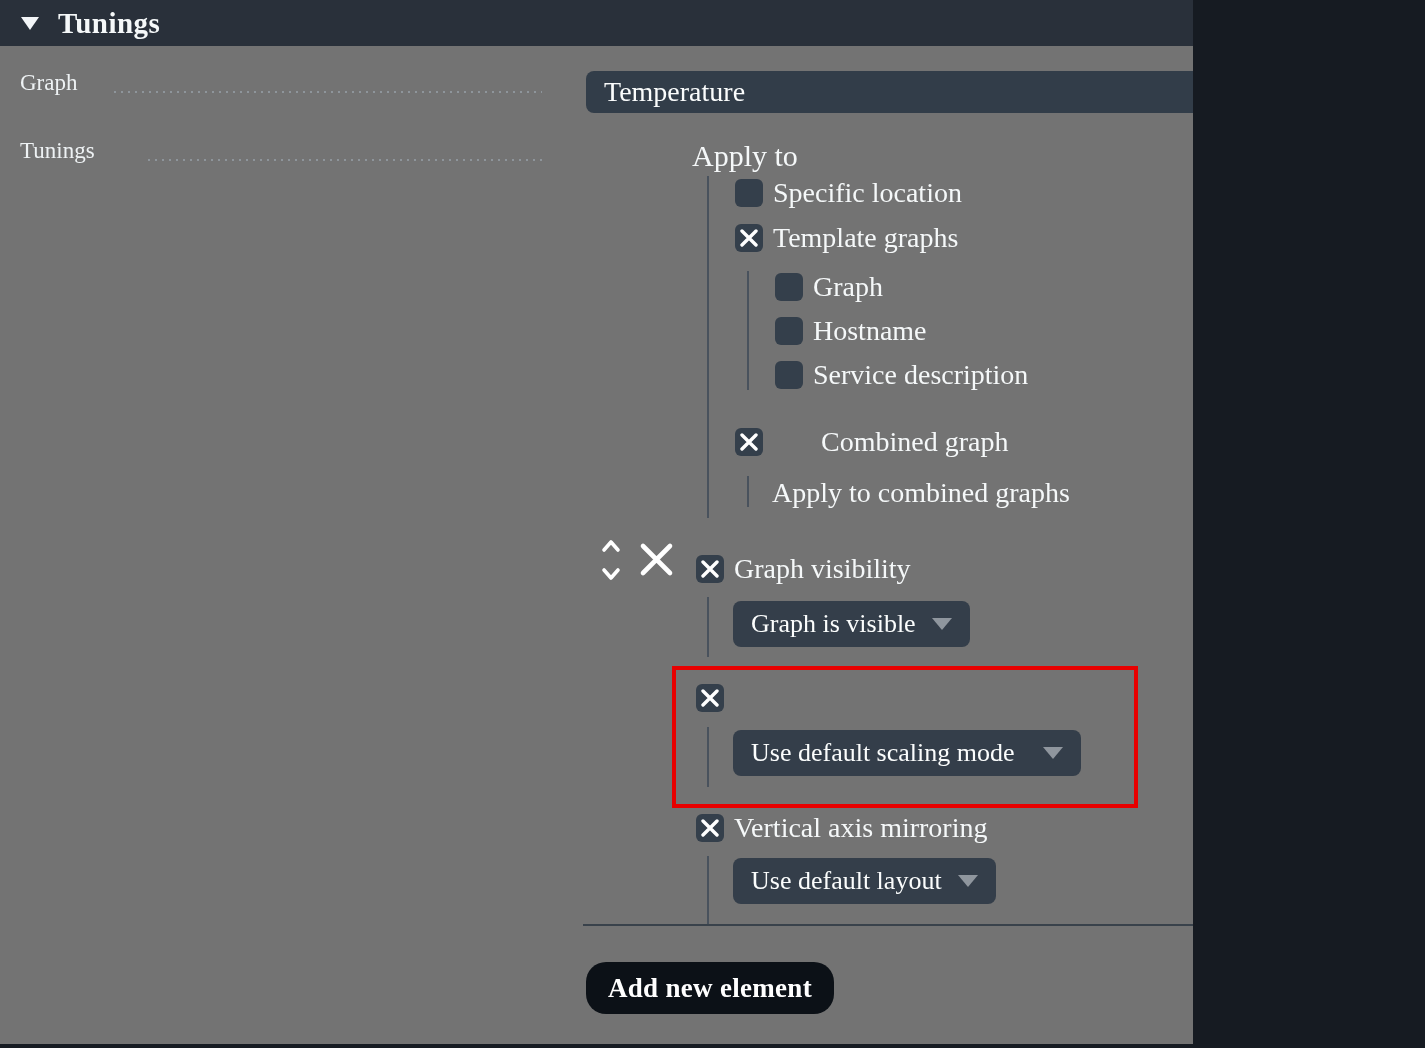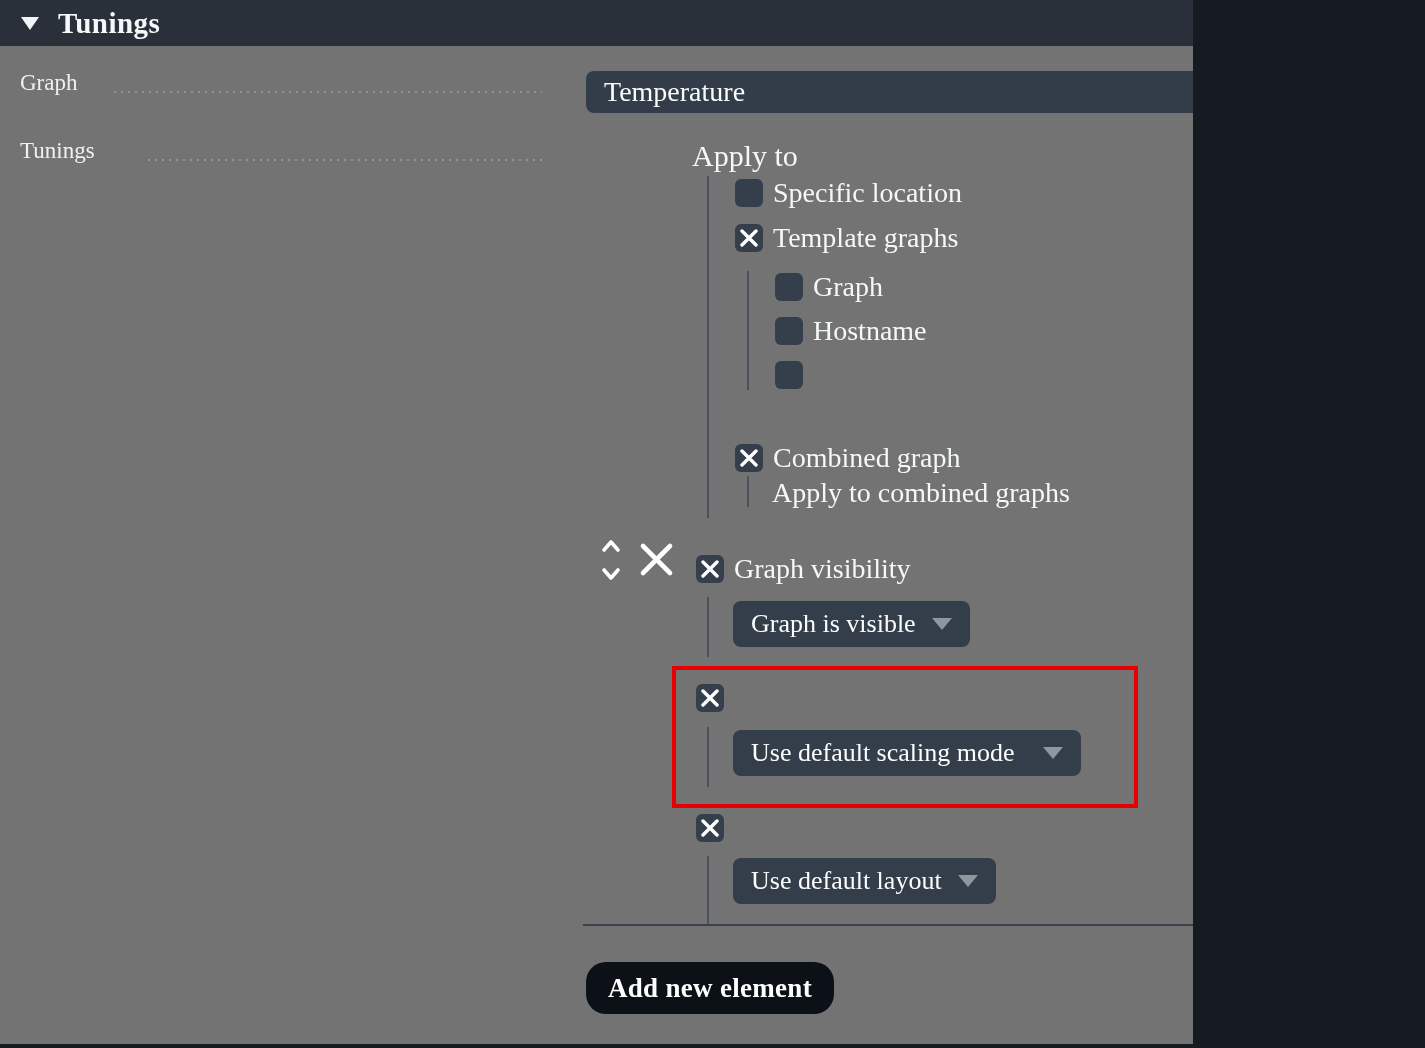--- a/index.html
+++ b/index.html
@@ -119,23 +119,24 @@
     <span class="lbl">Graph</span>
   </div>
 
   <div class="row" style="left:775px;top:317px;">
     <span class="cb"></span>
     <span class="lbl">Hostname</span>
   </div>
 
   <div class="row" style="left:775px;top:361px;">
     <span class="cb"></span>
-  </div>
-
-  <div class="row" style="left:735px;top:444px;">
+    <span class="lbl">Service description</span>
+  </div>
+
+  <div class="row" style="left:735px;top:428px;gap:48px;">
     <span class="cb">
       <svg width="18" height="18" viewBox="0 0 18 18">
           <path d="M2 2 L16 16 M16 2 L2 16" stroke="#ffffff" stroke-width="3.4" stroke-linecap="round" fill="none"></path>
         </svg>
     </span>
     <span class="lbl">Combined graph</span>
   </div>
 
   <div class="vline" style="left:747px;top:476px;height:31px;"></div>
   <div class="note-text" style="left:772px;top:477px;">Apply to combined graphs</div>
@@ -179,20 +180,21 @@
     <span class="arrow"></span>
   </div>
   <div class="highlight-box" style="left:672px;top:666px;width:458px;height:134px;"></div>
 
   <div class="row" style="left:696px;top:814px;">
     <span class="cb">
       <svg width="18" height="18" viewBox="0 0 18 18">
           <path d="M2 2 L16 16 M16 2 L2 16" stroke="#ffffff" stroke-width="3.4" stroke-linecap="round" fill="none"></path>
         </svg>
     </span>
+    <span class="lbl">Vertical axis mirroring</span>
   </div>
   <div class="vline" style="left:707px;top:856px;height:69px;"></div>
   <div class="pill" style="left:733px;top:858px;">
     <span>Use default layout</span>
     <span class="arrow"></span>
   </div>
 
   <div class="separator" style="left:583px;top:924px;width:841px;"></div>
   <button class="add-btn">Add new element</button>
 

